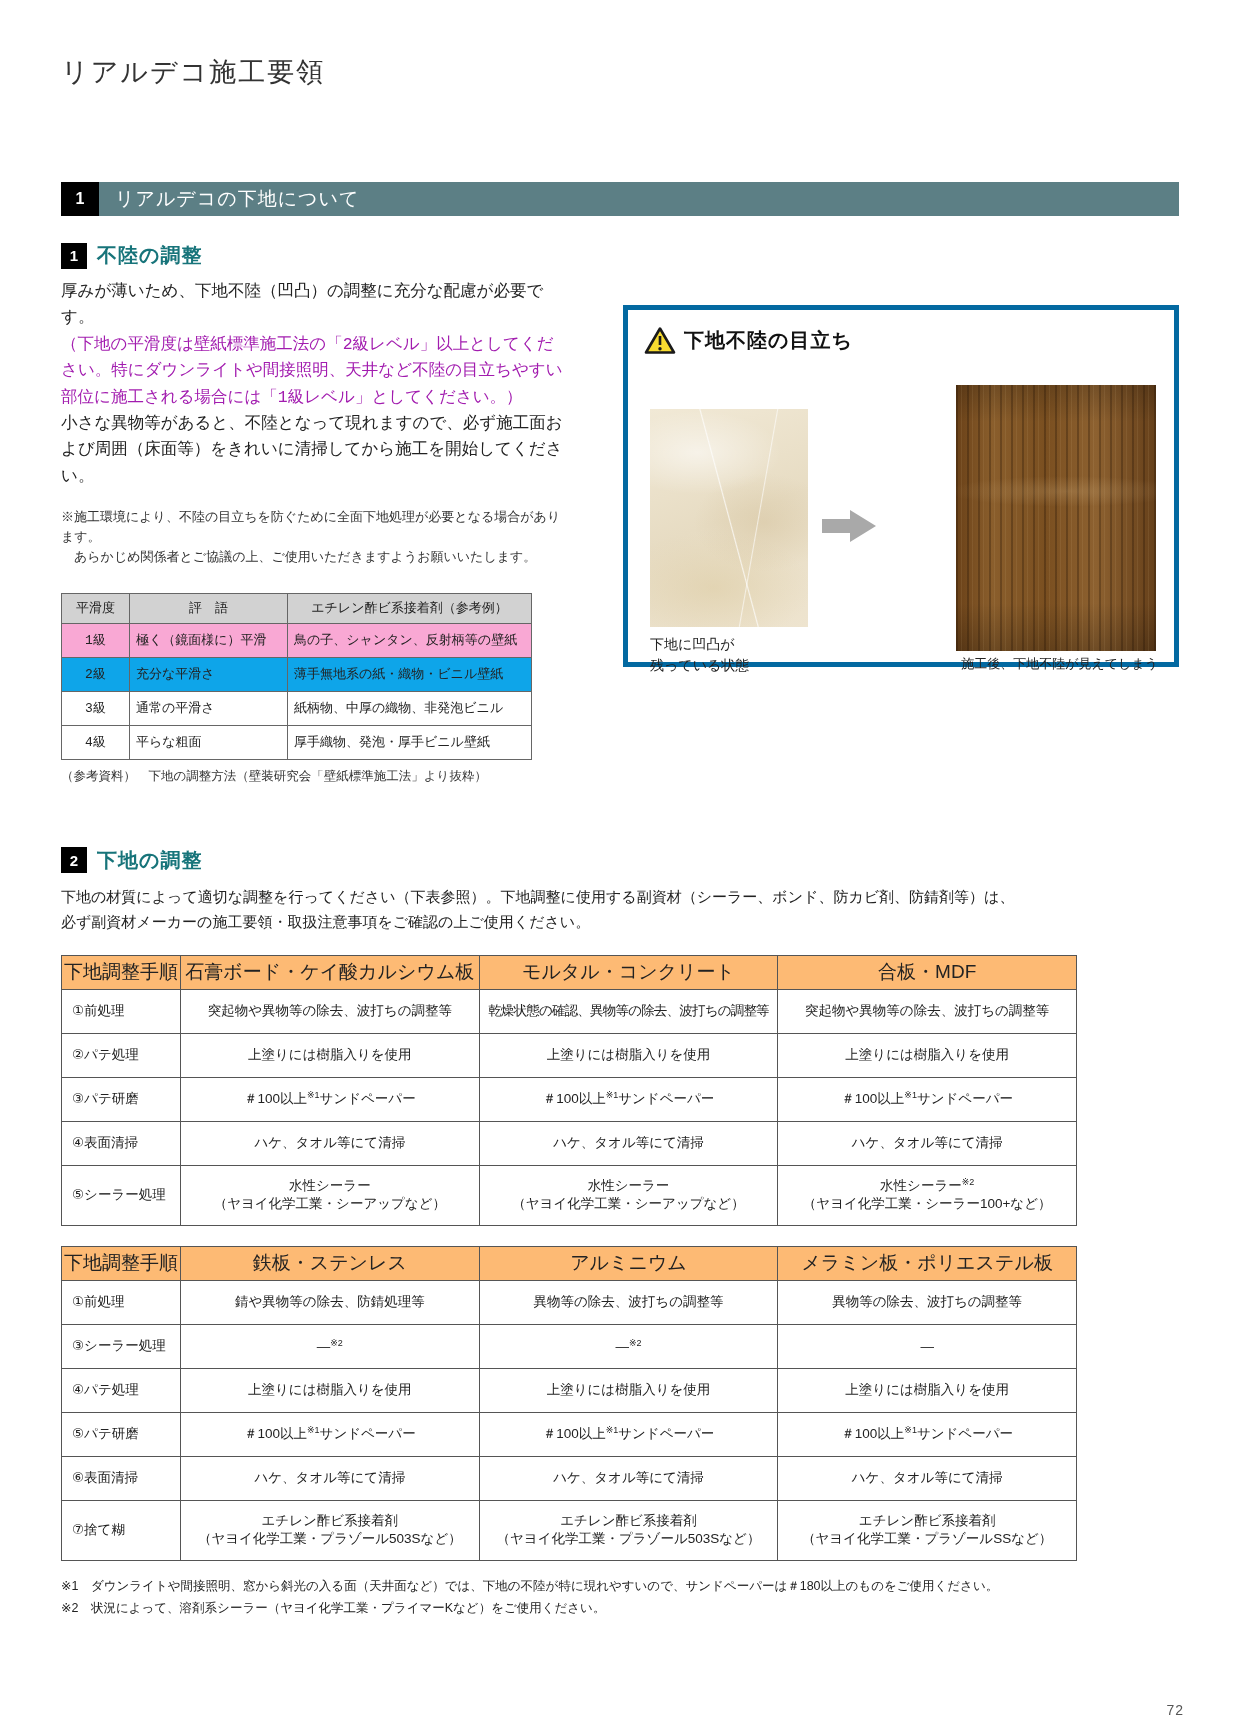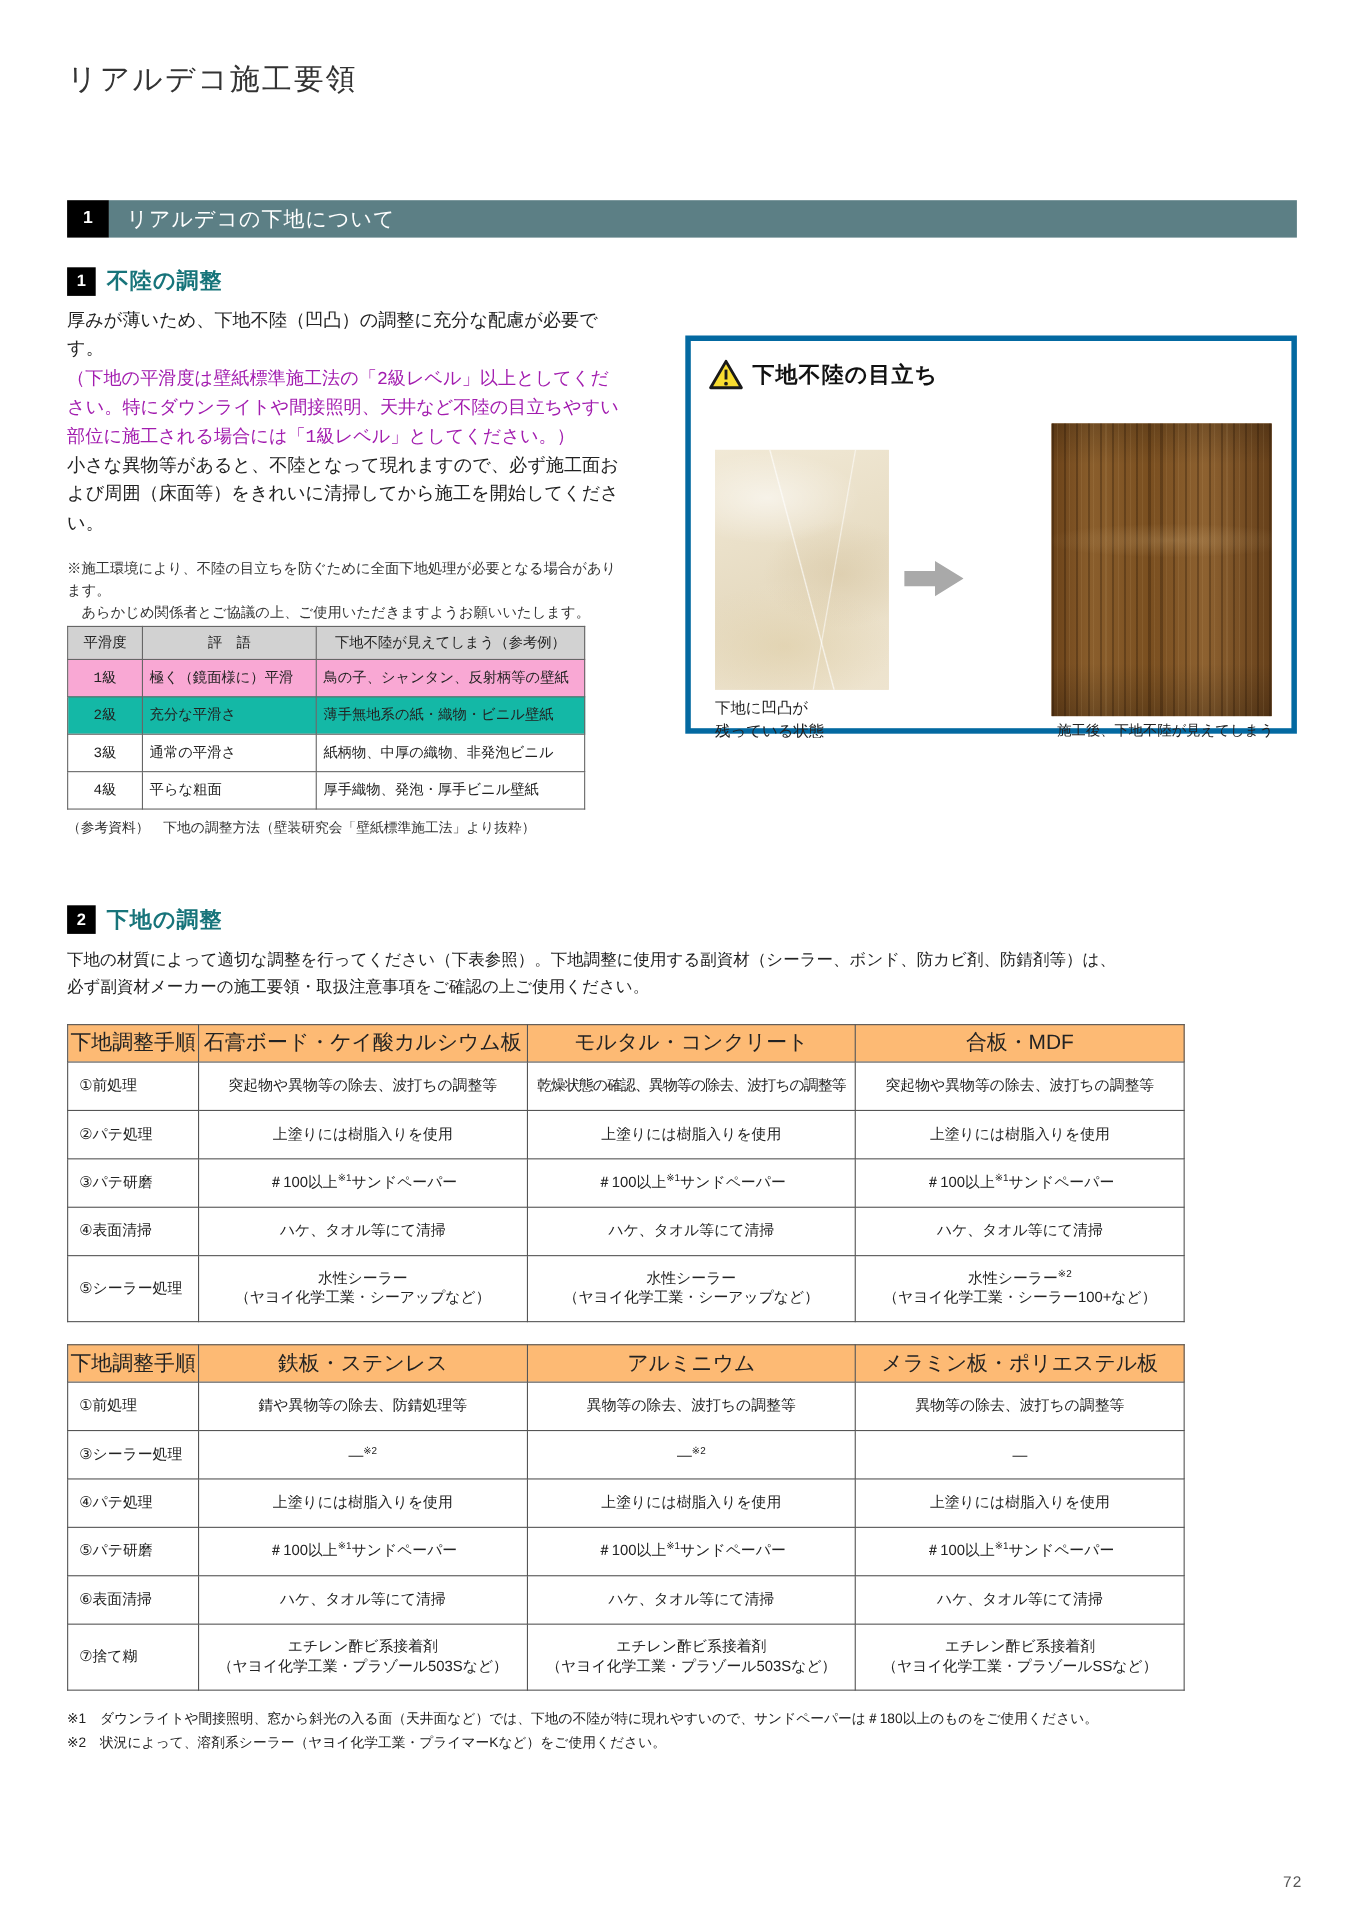--- a/index.html
+++ b/index.html
@@ -30,28 +30,28 @@
   
   .two-col { display:flex; margin-top:10px;font-family:Liberation Mono, monospace; }
   .left-col { width:506px; }
   .body-p { font-size:16.5px; line-height:1.6; color:#222; }
   .body-p.red { color:#a21caf; }
   .note { margin-top:18px; font-size:13px; line-height:1.55; color:#333; }
   .note .indent { padding-left:13px; }
 
   
   table { border-collapse:collapse; }
-  .smooth-table { width:470px; table-layout:fixed; }
+  .smooth-table { margin-top:24px; width:470px; table-layout:fixed; }
   .smooth-table col.g { width:68px; } .smooth-table col.d { width:158px; } .smooth-table col.t { width:244px; }
   .smooth-table th, .smooth-table td { border:1px solid #666; font-size:13px; font-weight:400; }
   .smooth-table th { background:#d2d2d2; height:30px; text-align:center; }
   .smooth-table td { height:34px; padding:2px 6px; }
   .smooth-table td.grade { text-align:center; }
   .smooth-table tr.hl1 td { background:#f9a8d4; }
-  .smooth-table tr.hl2 td { background:#14b8a6; }
+  .smooth-table tr.hl2 td { background:#0ea5e9; }
   .tbl-caption { margin-top:8px; font-size:12.5px; color:#333; }
 
   
   .callout { flex:1; margin-left:56px; margin-top:26px; height:362px; border:5px solid #0369a1; padding:16px 16px 10px 16px; position:relative; }
   .callout-head { display:flex; align-items:center; }
   .callout-head .w-icon { flex:0 0 auto; }
   .callout-head .c-title { font-size:20px; font-weight:bold; color:#111; margin-left:8px; letter-spacing:1px; }
   .callout-figs { position:relative; height:290px; margin-top:4px; }
   .img-plaster { position:absolute; left:6px; top:50px; width:158px; height:218px;
     background-color:#eae0cb;
@@ -128,21 +128,21 @@
       <table class="smooth-table">
         <colgroup>
             <col class="g">
             <col class="d">
             <col class="t">
           </colgroup>
         <thead>
           <tr>
             <th>平滑度</th>
             <th>評　語</th>
-            <th>下地不陸が見えてしまう（参考例）</th>
+            <th>エチレン酢ビ系接着剤（参考例）</th>
           </tr>
         </thead>
         <tbody>
           <tr class="hl1">
             <td class="grade">1級</td>
             <td>極く（鏡面様に）平滑</td>
             <td>鳥の子、シャンタン、反射柄等の壁紙</td>
           </tr>
           <tr class="hl2">
             <td class="grade">2級</td>

